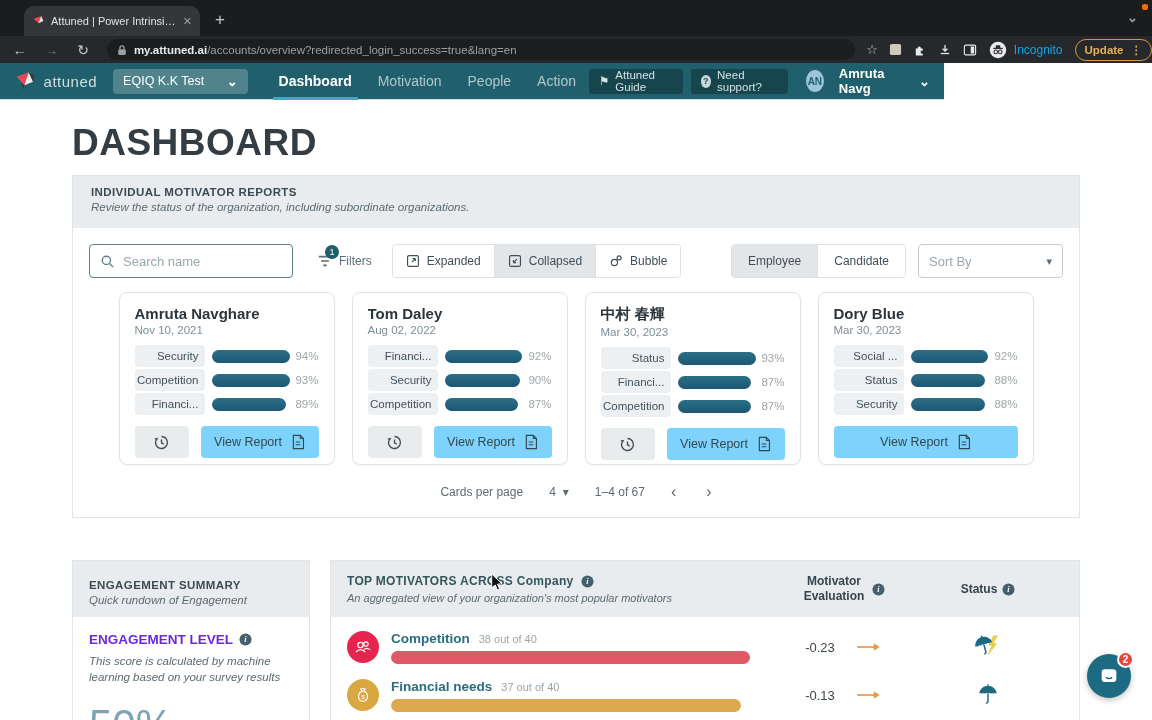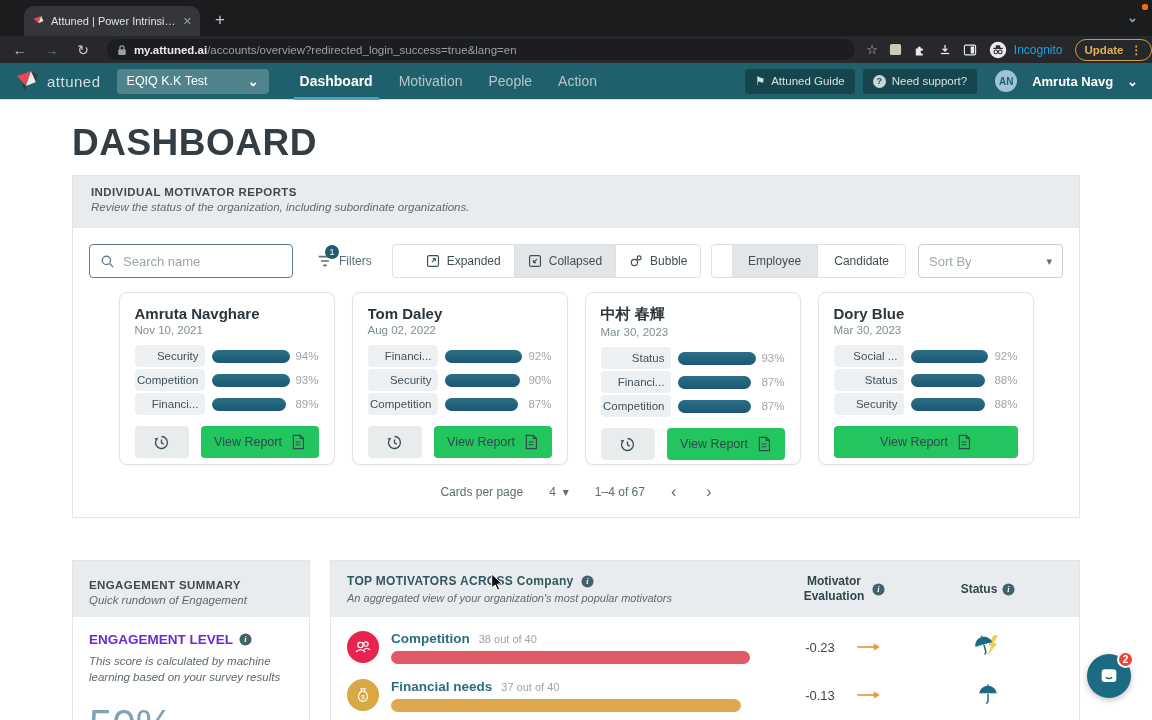--- a/index.html
+++ b/index.html
@@ -28,21 +28,21 @@
   .url .host { color:#e8eaed; font-weight:bold; }
   .url .path { color:#9aa0a6; }
   .tb-icon { color:#c7cacd; font-size:13px; margin-left:11px; display:flex; align-items:center; }
   .incog { display:flex; align-items:center; gap:7px; margin-left:12px; }
   .incog-label { color:#0ea5e9; font-size:12px; }
   .update-pill { margin-left:12px; height:22px; border:1.5px solid #cf9b3e; border-radius:12px;
                  display:flex; align-items:center; padding:0 9px; gap:7px; color:#e3b153;
                  font-size:11.5px; font-weight:bold; }
 
   
-  .appbar { position:absolute; left:0; top:63px; width:1152px; height:37px; background:#20606c;
+  .appbar { position:absolute; left:0; top:63px; width:944px; height:37px; background:#20606c;
             display:flex; align-items:center; padding:0 14px; border-bottom:1px solid #cfdfe3; }
   .brand { color:#d3dee0; font-size:15px; letter-spacing:.5px; margin-left:7px; }
   .org-select { margin-left:16px; width:152px; height:25px; background:rgba(255,255,255,.22); border-radius:4px;
                 display:flex; align-items:center; padding:0 10px; color:#fff; font-size:12.5px; }
   .org-select .caret { margin-left:auto; font-weight:bold; font-size:13px; }
   .nav-links { display:flex; margin-left:18px; height:37px; }
   .nav-link { position:relative; color:#b4c6ca; font-size:14px; padding:0 13px; display:flex; align-items:center; }
   .nav-link.active { color:#fff; font-weight:bold; }
   .nav-link.active::after { content:""; position:absolute; left:7px; right:7px; bottom:0; height:3px; background:#41a7c7; }
   .appbar-right { margin-left:auto; display:flex; align-items:center; gap:8px; }
@@ -67,21 +67,21 @@
   #reports-panel .panel-head { height:52px; }
 
   .controls { display:flex; align-items:center; margin:15px 16px 0; height:36px; }
   .search-box { width:204px; height:34px; border:1px solid #5f7d8c; border-radius:4px;
                 display:flex; align-items:center; padding:0 10px; gap:8px; }
   .search-ph { color:#98a6ad; font-size:13px; }
   .filters { position:relative; margin-left:24px; display:flex; align-items:center; gap:6px; }
   .filters-label { font-size:12px; color:#5a6e77; }
   .filter-badge { position:absolute; left:8px; top:-9px; width:14px; height:14px; border-radius:50%;
                   background:#1f5f6b; color:#fff; font-size:9px; display:flex; align-items:center; justify-content:center; }
-  .seg-group { display:flex; border:1px solid #dce0e3; border-radius:4px; overflow:hidden; height:34px;padding-left:20px; }
+  .seg-group { display:flex; border:1px solid #dce0e3; border-radius:4px; overflow:hidden; height:34px; }
   .seg { display:flex; align-items:center; gap:7px; padding:0 13px; font-size:12px; color:#3f4f58; background:#fff; }
   .seg + .seg { border-left:1px solid #dce0e3; }
   .seg.active { background:#e3e6e9; font-weight:normal; }
   .view-group { margin-left:20px; }
   .type-group { margin-left:auto; }
   .type-group .seg { padding:0 16px; }
   .sort-select { margin-left:12px; width:145px; height:34px; border:1px solid #c7ced2; border-radius:4px;
                  display:flex; align-items:center; padding:0 10px; }
   .sort-ph { color:#9aa7ad; font-size:13px; }
   .sort-caret { margin-left:auto; color:#5a6e77; font-size:11px; }
@@ -94,21 +94,21 @@
   .m-rows { margin-top:8px; }
   .m-row { display:flex; align-items:center; height:24px; }
   .m-chip { width:84px; height:22px; background:#edf0f2; border-radius:4px; display:flex; align-items:center;
             justify-content:flex-end; padding-right:7px; font-size:11.5px; color:#42525c; white-space:nowrap; }
   .m-track { margin-left:7px; width:100px; }
   .m-bar { height:13px; border-radius:6.5px; background:linear-gradient(180deg,#2b7086,#1c5674); }
   .m-pct { margin-left:auto; font-size:11.5px; color:#a0a6aa; }
   .card-footer { display:flex; gap:12px; margin-top:10px; }
   .hist-btn { width:54px; height:32px; background:#e9eced; border-radius:4px; display:flex;
               align-items:center; justify-content:center; }
-  .view-btn { flex:1; height:32px; background:#22c55e; border-radius:4px; display:flex;
+  .view-btn { flex:1; height:32px; background:#7dd3fc; border-radius:4px; display:flex;
               align-items:center; justify-content:center; gap:9px; font-size:12.5px; color:#37474f; }
 
   .pagination { display:flex; align-items:center; justify-content:center; gap:26px; margin-top:18px;
                 font-size:12px; color:#5d6b72; }
   .per-page { display:flex; align-items:center; gap:7px; }
   .pg-chevrons { display:flex; gap:30px; font-size:16px; color:#5d6b72; }
 
   
   #engagement-panel { left:72px; top:560px; width:238px; height:300px; }
   #engagement-panel .panel-head { height:56px; padding:18px 16px; }

